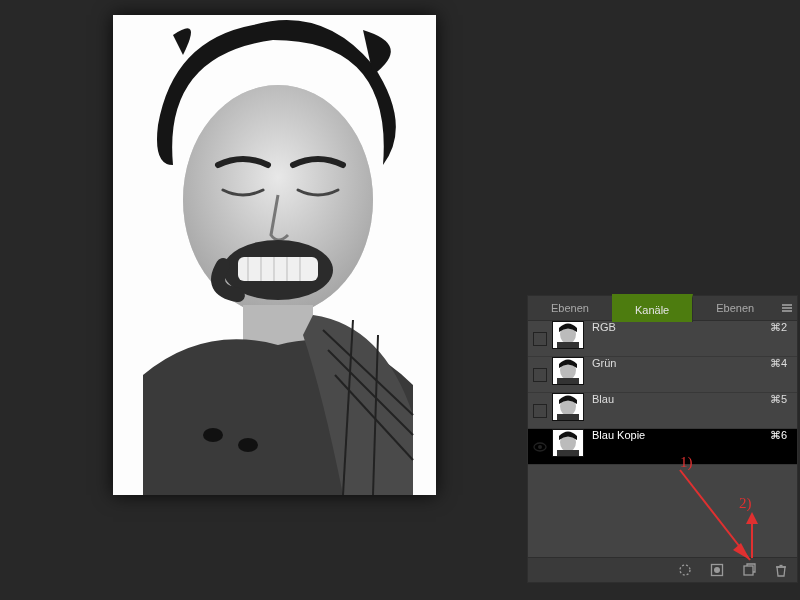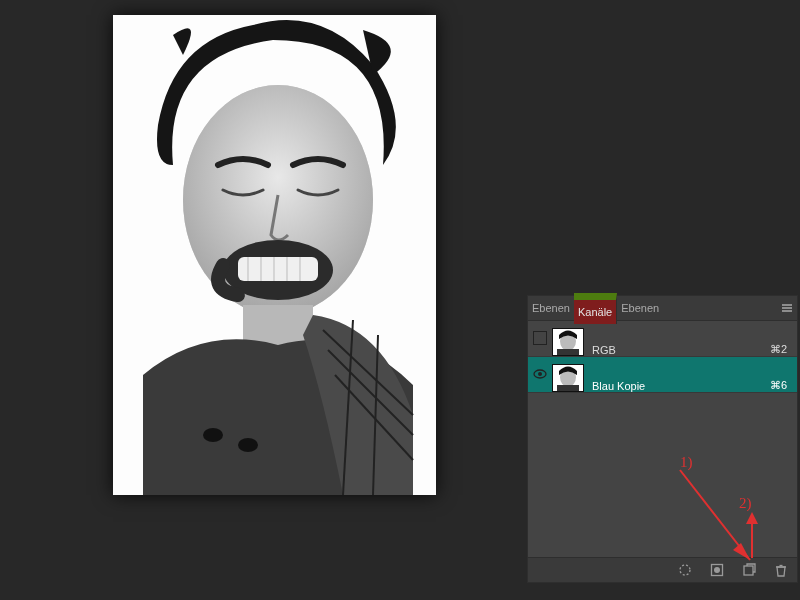--- a/index.html
+++ b/index.html
@@ -2,28 +2,28 @@
 <html><head>
 <meta charset="utf-8">
 <style>
   html,body{margin:0;padding:0;width:800px;height:600px;background:#282828;font-family:"Lucida Grande","Segoe UI",Arial,sans-serif;font-size:11px;color:#c8c8c8;overflow:hidden}
   .canvas{position:absolute;left:113px;top:15px;width:323px;height:480px;background:#fff;box-shadow:0 0 18px rgba(0,0,0,.8)}
   .photo{position:absolute;inset:0;background:linear-gradient(#fff 0%,#fff 8%,#f2f2f2 100%)}
   .photo svg{width:100%;height:100%;display:block}
   
   .panel{position:absolute;left:527px;top:295px;width:271px;height:288px;background:#444;border:1px solid #2e2e2e;box-sizing:border-box}
   .tabs{display:flex;align-items:center;height:24px;background:#3a3a3a;border-bottom:1px solid #2e2e2e}
-  .tab{padding:0 4px;height:24px;line-height:24px;color:#aaa;cursor:pointer}
-  .tab.active{background:#7f1d1d;color:#e4e4e4;border-top:7px solid #4d7c0f;border-right:1px solid #2e2e2e}
+  .tab{padding:0 23px;height:24px;line-height:24px;color:#aaa;cursor:pointer}
+  .tab.active{background:#4d7c0f;color:#e4e4e4;border-top:4px solid #4d7c0f;border-right:1px solid #2e2e2e}
   .tab:first-child{border-left:none}
   .flyout{margin-left:auto;width:20px;height:24px;display:flex;align-items:center;justify-content:center;color:#aaa}
   .flyout svg{width:12px;height:10px}
   .rows{}
-  .row{display:flex;align-items:flex-end;height:36px;border-bottom:1px solid #383838;box-sizing:border-box}
-  .row.sel{background:#0f766e;color:#fff}
+  .row{display:flex;align-items:flex-start;height:36px;border-bottom:1px solid #383838;box-sizing:border-box}
+  .row.sel{background:#000000;color:#fff}
   .vis{width:24px;height:36px;display:flex;align-items:center;justify-content:center}
   .vis .box{width:12px;height:12px;border:1px solid #222;background:#444}
   .vis .eye{width:14px;height:10px}
   .thumb{width:30px;height:26px;background:#fff;border:1px solid #111;margin-right:8px;position:relative;overflow:hidden}
   .thumb svg{width:100%;height:100%;display:block}
   .chname{flex:0 0 auto;color:#ddd}
   .row.sel .chname{color:#fff}
   .short{margin-left:auto;margin-right:10px;color:#ddd;font-size:11px}
   .row.sel .short{color:#fff}
   .panel-foot{position:absolute;left:0;right:0;bottom:0;height:24px;background:#3a3a3a;border-top:1px solid #2e2e2e;display:flex;align-items:center;justify-content:flex-end;padding-right:8px;gap:16px}
@@ -116,21 +116,51 @@
             <ellipse cx="15" cy="12" rx="8" ry="10" fill="#bbb"></ellipse>
             <path d="M6 6 Q15 -3 24 6 L24 10 Q15 3 6 10Z" fill="#111"></path>
             <rect x="4" y="20" width="22" height="6" fill="#333"></rect>
           </svg>
         </div>
       <span class="chname">RGB</span>
       <span class="short">⌘2</span>
     </div>
 
 
-
+    <div class="row">
+      <div class="vis">
+          <div class="box"></div>
+        </div>
+      <div class="thumb">
+          <svg viewBox="0 0 30 26">
+            <rect width="30" height="26" fill="#fff"></rect>
+            <ellipse cx="15" cy="12" rx="8" ry="10" fill="#bbb"></ellipse>
+            <path d="M6 6 Q15 -3 24 6 L24 10 Q15 3 6 10Z" fill="#111"></path>
+            <rect x="4" y="20" width="22" height="6" fill="#333"></rect>
+          </svg>
+        </div>
+      <span class="chname">Grün</span>
+      <span class="short">⌘4</span>
+    </div>
+
+    <div class="row">
+      <div class="vis">
+          <div class="box"></div>
+        </div>
+      <div class="thumb">
+          <svg viewBox="0 0 30 26">
+            <rect width="30" height="26" fill="#fff"></rect>
+            <ellipse cx="15" cy="12" rx="8" ry="10" fill="#bbb"></ellipse>
+            <path d="M6 6 Q15 -3 24 6 L24 10 Q15 3 6 10Z" fill="#111"></path>
+            <rect x="4" y="20" width="22" height="6" fill="#333"></rect>
+          </svg>
+        </div>
+      <span class="chname">Blau</span>
+      <span class="short">⌘5</span>
+    </div>
 
     <div class="row sel">
       <div class="vis">
         <svg class="eye" viewBox="0 0 14 10">
             <ellipse cx="7" cy="5" rx="6" ry="4" fill="none" stroke="#222" stroke-width="1.3"></ellipse>
             <circle cx="7" cy="5" r="2" fill="#222"></circle>
           </svg>
       </div>
       <div class="thumb">
           <svg viewBox="0 0 30 26">

